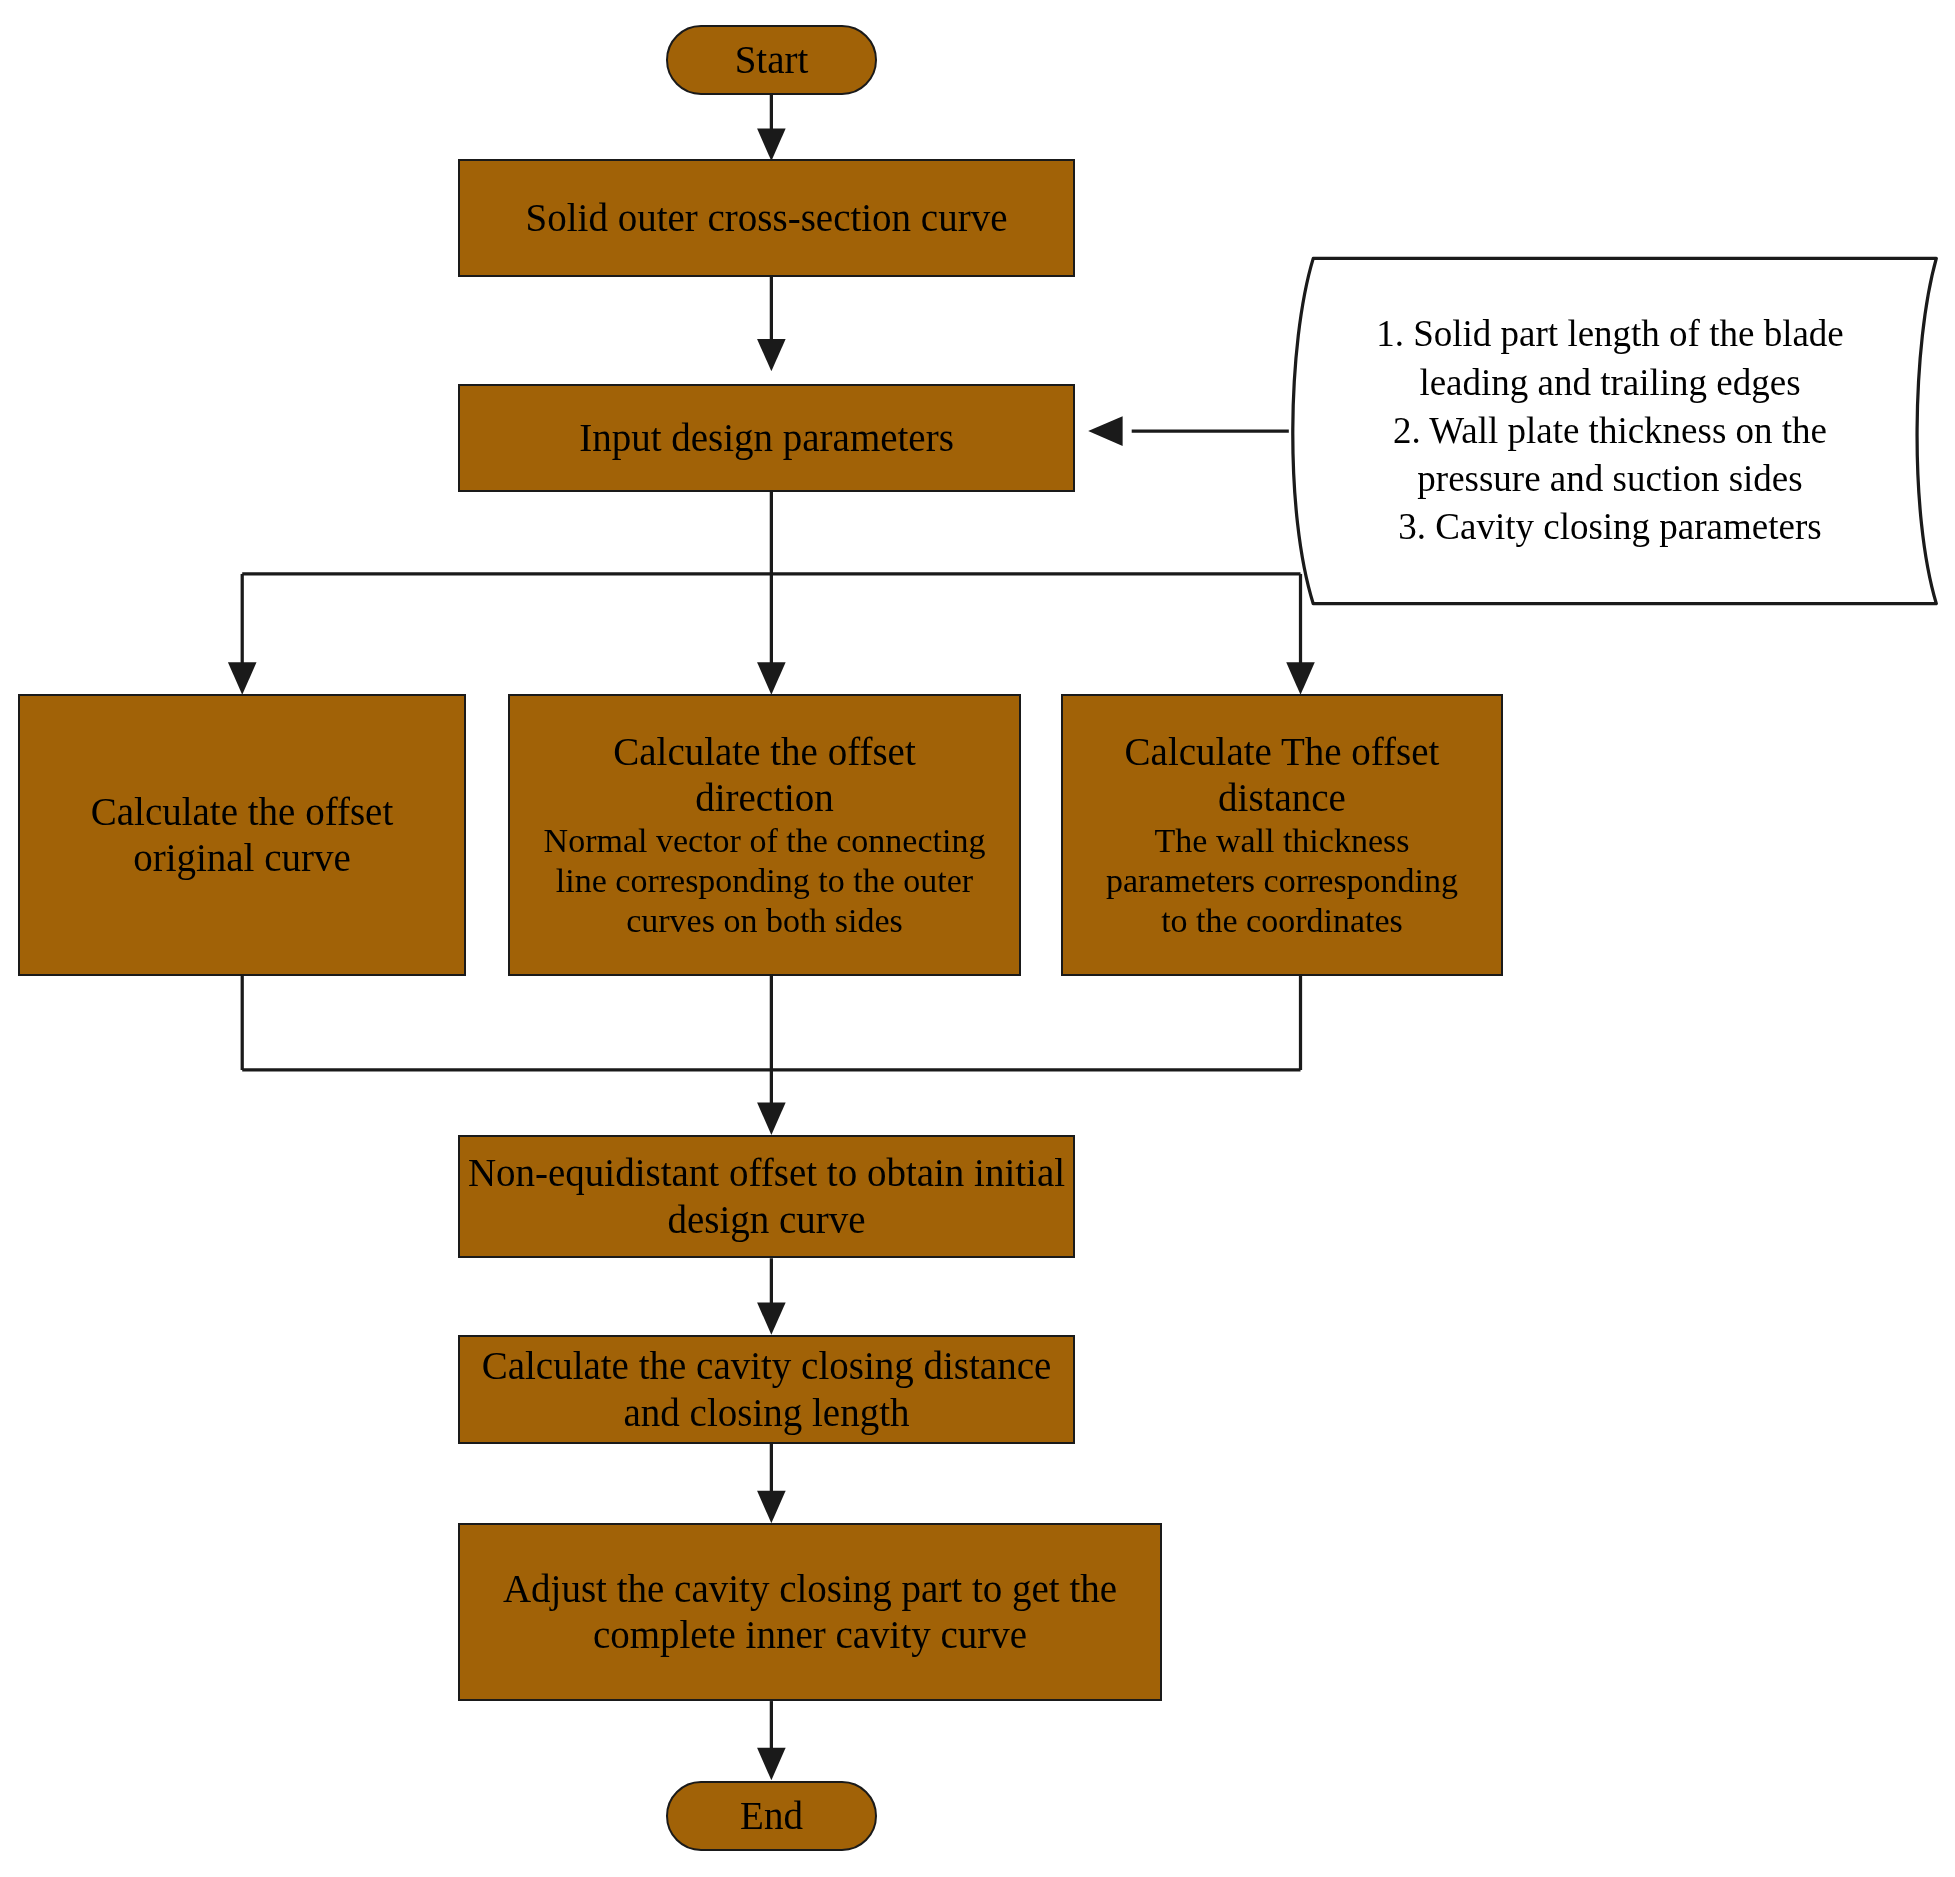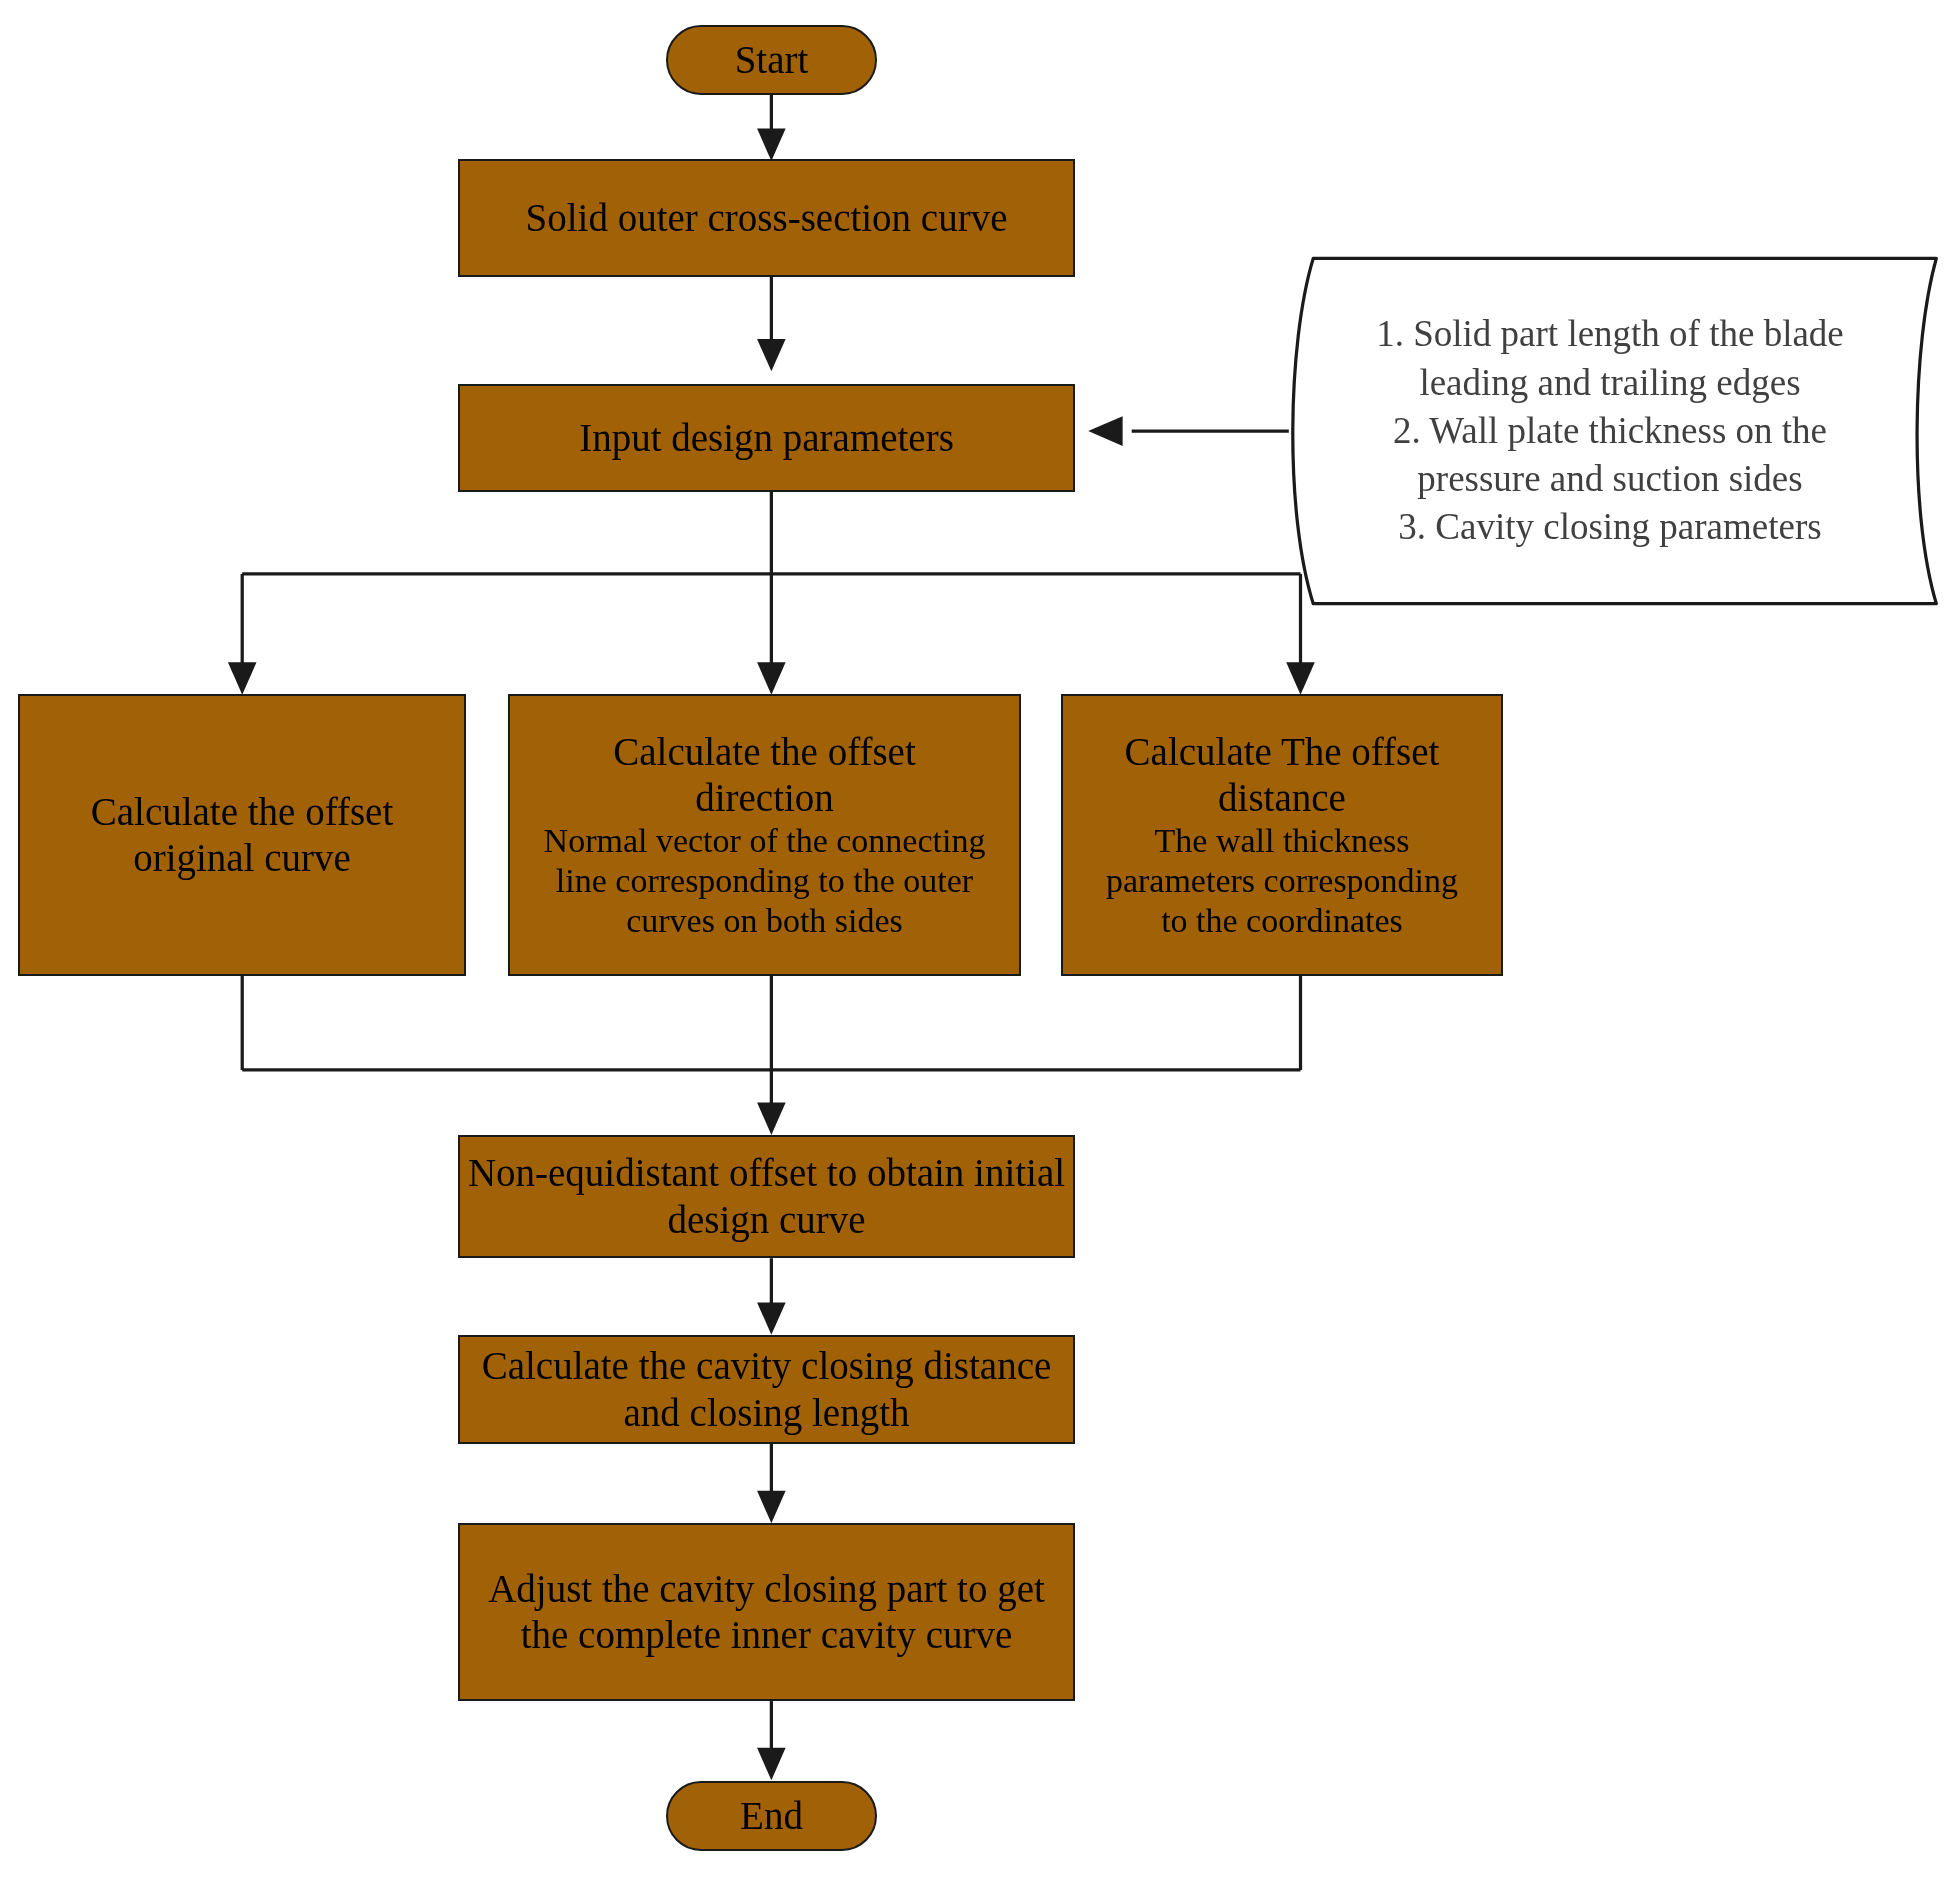--- a/index.html
+++ b/index.html
@@ -58,21 +58,21 @@
   }
   .note-text {
     position: absolute;
     display: flex;
     flex-direction: column;
     align-items: center;
     justify-content: center;
     text-align: center;
     font-size: 37px;
     line-height: 1.3;
-    color: #404040;
+    color: #000000;
     white-space: pre-line;
   }
   #edges {
     position: absolute;
     left: 0;
     top: 0;
     width: 1955px;
     height: 1877px;
     pointer-events: none;
   }
@@ -194,21 +194,21 @@
   <div class="node process" style="left:458px; top:1135px; width:617px; height:123px;">
     <span>Non-equidistant offset to obtain
 initial design curve</span>
   </div>
 
   <div class="node process" style="left:458px; top:1335px; width:617px; height:109px;">
     <span>Calculate the cavity closing
 distance and closing length</span>
   </div>
 
-  <div class="node process" style="left:458px; top:1523px; width:617px; height:178px;">
+  <div class="node process" style="left:458px; top:1523px; width:704px; height:178px;">
     <span>Adjust the cavity closing part to
 get the complete inner cavity
 curve</span>
   </div>
 
   <div class="node terminator" style="left:666px; top:1781px; width:211px; height:70px;">
     <span>End</span>
   </div>
 
 </div>

